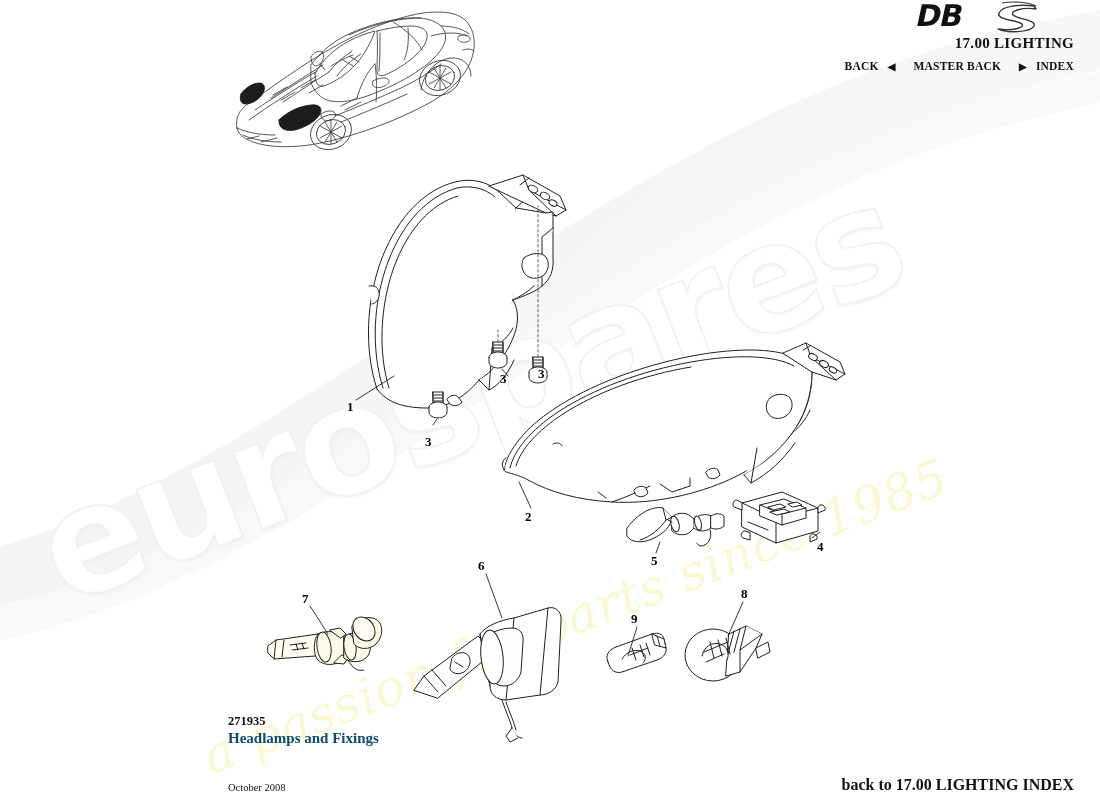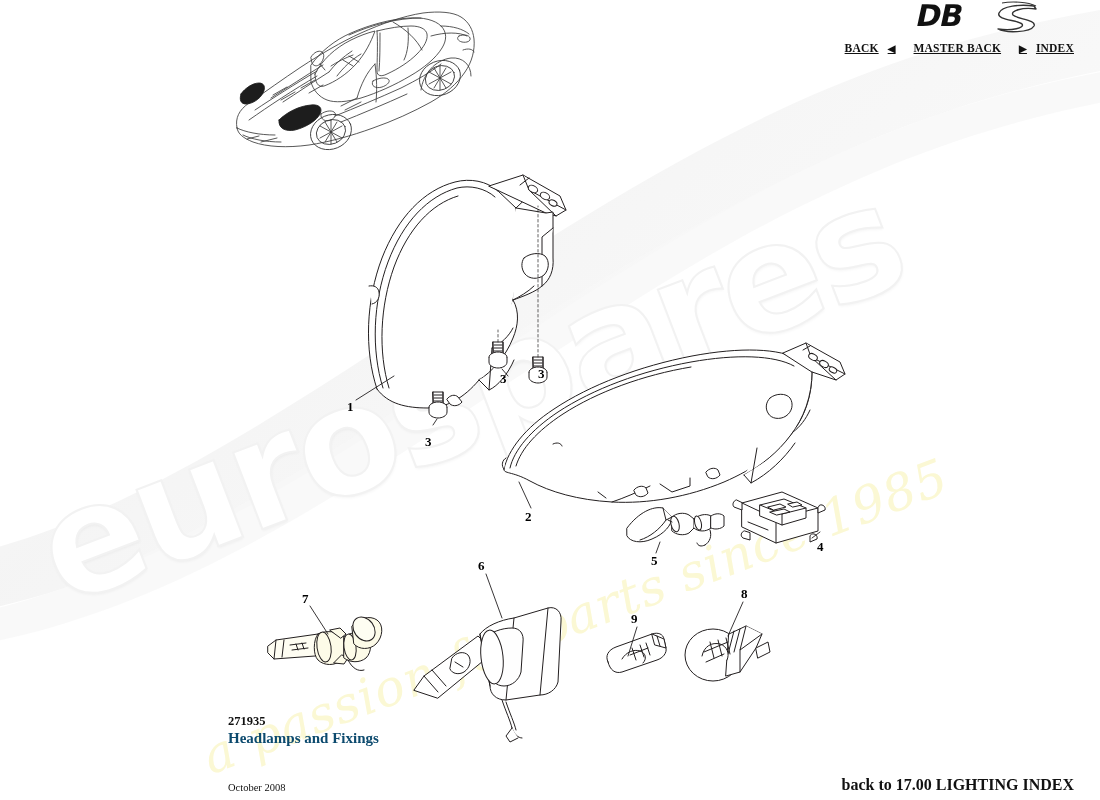--- a/index.html
+++ b/index.html
@@ -51,21 +51,21 @@
     font-weight:bold;font-size:15px;color:#111;
     letter-spacing:.3px;margin-top:1px;
   }
   .hdr-nav{
     margin-top:8px;
     font-family:"Liberation Serif", serif;
     font-weight:bold;font-size:11.5px;color:#111;
     letter-spacing:.2px;
     white-space:nowrap;
   }
-  .hdr-nav span{cursor:pointer;text-decoration:underline;}
+  .hdr-nav span{cursor:pointer;}
   .hdr-nav .arw{font-size:10px;}
   .nav-gap{display:inline-block;width:9px;}
 
   
   .footer-left{position:absolute;left:228px;bottom:6px;z-index:5;line-height:1.28;}
   .f-code{font-family:"Liberation Serif",serif;font-weight:bold;font-size:12.5px;color:#111;}
   .f-title{font-family:"Liberation Serif",serif;font-weight:bold;font-size:15px;color:#0c4a6e;}
   .f-date{font-family:"Liberation Serif",serif;font-size:10.5px;color:#111;margin-top:32px;}
   .footer-right{
     position:absolute;right:26px;bottom:6px;z-index:5;
@@ -108,20 +108,21 @@
     <div class="dbs-logo">
       <svg viewBox="0 0 190 34" width="190" height="34">
         <g transform="skewX(-12)">
           <text x="36" y="26" font-family="DejaVu Sans, sans-serif" font-weight="bold" font-size="30" fill="#111" letter-spacing="-1">DB</text>
         </g>
         <path d="M150,6 C136,4 118,6 115,13 C112,20 134,20 138,24 C141,28 128,31 114,29
                  C121,33 146,33 150,26 C153,20 133,19 129,15 C126,11 138,7 152,9 Z" fill="#ffffff" stroke="#333" stroke-width="1.4" stroke-linejoin="round"></path>
         <path d="M118,3 C128,1 144,2 152,6" fill="none" stroke="#333" stroke-width="1.1"></path>
       </svg>
     </div>
+    <div class="hdr-section">17.00 LIGHTING</div>
     <div class="hdr-nav">
       <span>BACK</span><span class="nav-gap"></span><span class="arw">◀</span><span class="nav-gap"></span><span class="nav-gap"></span><span>MASTER BACK</span><span class="nav-gap"></span><span class="nav-gap"></span><span class="arw">▶</span><span class="nav-gap"></span><span>INDEX</span>
     </div>
   </div>
 
   <div class="car-box">
     <svg viewBox="0 0 265 160" width="265" height="160">
       <g fill="none" stroke="#3a3a3a" stroke-width="0.85" stroke-linejoin="round" stroke-linecap="round">
 
         <path d="M12,126 C10,116 14,108 24,101 C40,90 58,77 76,65 C96,52 116,40 136,31

